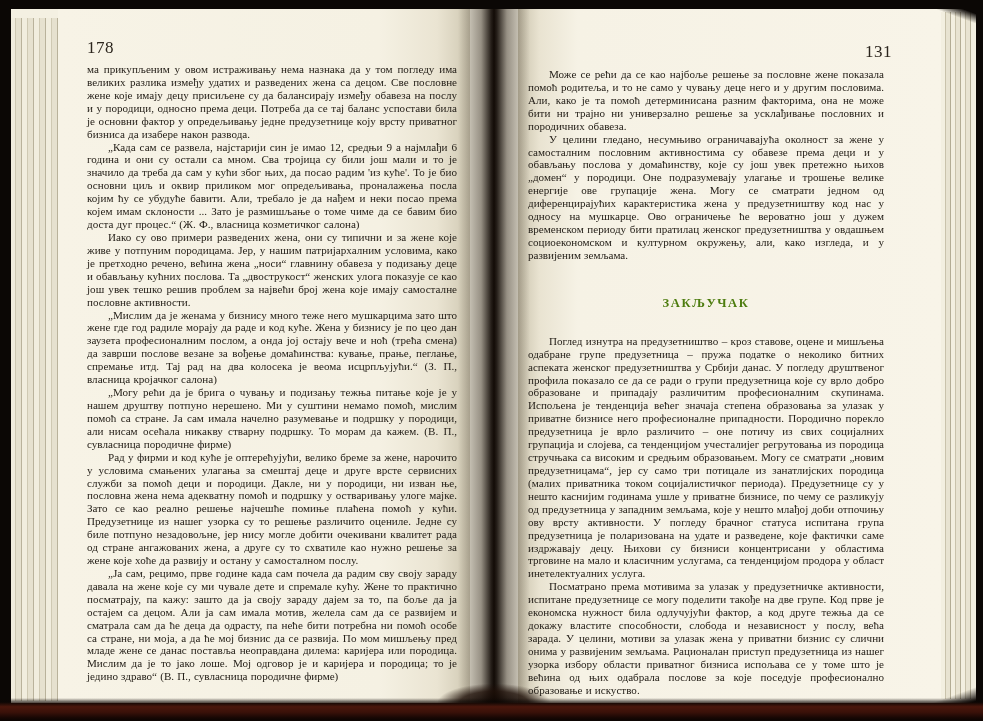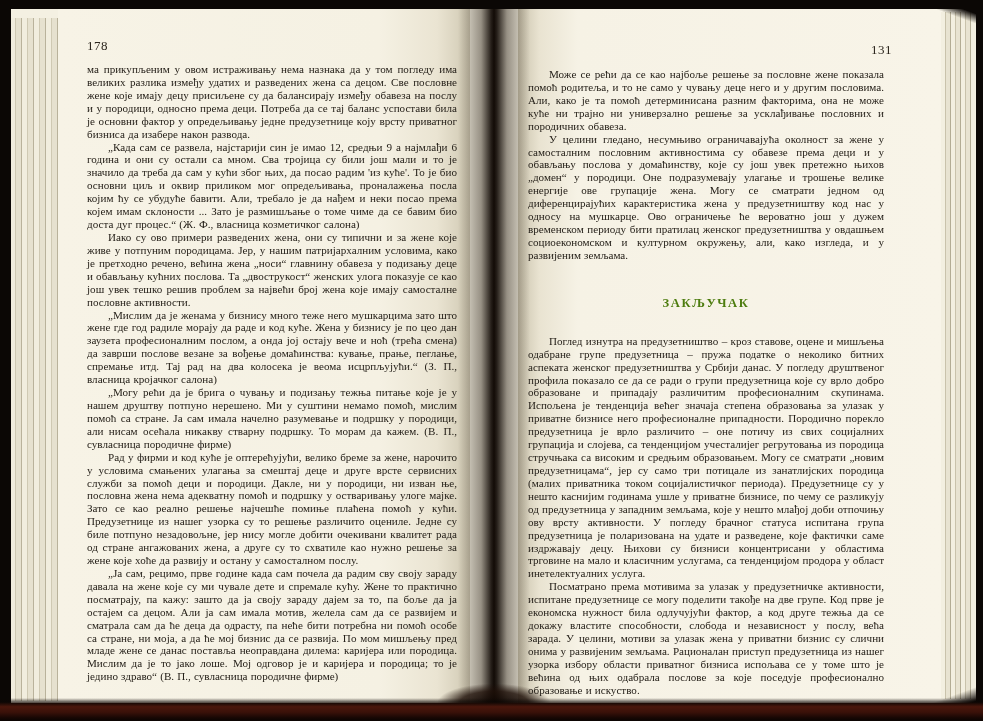--- a/index.html
+++ b/index.html
@@ -78,21 +78,21 @@
     position: absolute; right: 0; top: 0; width: 46px; height: 26px;
     background: linear-gradient(200deg, #0b0705 38%, rgba(11,7,5,0) 62%);
   }
   .corner-br {
     position: absolute; right: 0; bottom: 8px; width: 60px; height: 26px;
     background: linear-gradient(340deg, #0b0705 30%, rgba(11,7,5,0) 60%);
   }
 
   
   .pagenum {
-    position: absolute; color: #2b251d; font-size: 13px; letter-spacing: 0.5px;
+    position: absolute; color: #2b251d; font-size: 17px; letter-spacing: 0.5px;
   }
   #pagenum-left  { left: 87px;  top: 38px; }
   #pagenum-right { left: 852px; top: 42px; width: 40px; text-align: right; }
 
   .textcol {
     position: absolute; color: #26211a;
     font-size: 11.1px; line-height: 12.92px;
     text-align: justify;
   }
   #textcol-left  { left: 87px;  top: 63px; width: 370px; height: 590px; }
@@ -137,20 +137,20 @@
     <p class="no-indent">ма прикупљеним у овом истраживању нема назнака да у том погледу има великих разлика између удатих и разведених жена са децом. Све пословне жене које имају децу присиљене су да балансирају између обавеза на послу и у породици, односно према деци. Потреба да се тај баланс успостави била је основни фактор у опредељивању једне предузетнице коју врсту приватног бизниса да изабере након развода.</p>
     <p>„Када сам се развела, најстарији син је имао 12, средњи 9 а најмлађи 6 година и они су остали са мном. Сва тројица су били још мали и то је значило да треба да сам у кући због њих, да посао радим 'из куће'. То је био основни циљ и оквир приликом мог опредељивања, проналажења посла којим ћу се убудуће бавити. Али, требало је да нађем и неки посао према којем имам склоности ... Зато је размишљање о томе чиме да се бавим био доста дуг процес.“ (Ж. Ф., власница козметичког салона)</p>
     <p>Иако су ово примери разведених жена, они су типични и за жене које живе у потпуним породицама. Јер, у нашим патријархалним условима, како је претходно речено, већина жена „носи“ главнину обавеза у подизању деце и обављању кућних послова. Та „двострукост“ женских улога показује се као још увек тешко решив проблем за највећи број жена које имају самосталне пословне активности.</p>
     <p>„Мислим да је женама у бизнису много теже него мушкарцима зато што жене где год радиле морају да раде и код куће. Жена у бизнису је по цео дан заузета професионалним послом, а онда јој остају вече и ноћ (трећа смена) да заврши послове везане за вођење домаћинства: кување, прање, пеглање, спремање итд. Тај рад на два колосека је веома исцрпљујући.“ (З. П., власница кројачког салона)</p>
     <p>„Могу рећи да је брига о чувању и подизању тежња питање које је у нашем друштву потпуно нерешено. Ми у суштини немамо помоћ, мислим помоћ са стране. Ја сам имала начелно разумевање и подршку у породици, али нисам осећала никакву стварну подршку. То морам да кажем. (В. П., сувласница породичне фирме)</p>
     <p>Рад у фирми и код куће је оптерећујући, велико бреме за жене, нарочито у условима смањених улагања за смештај деце и друге врсте сервисних служби за помоћ деци и породици. Дакле, ни у породици, ни изван ње, пословна жена нема адекватну помоћ и подршку у остваривању улоге мајке. Зато се као реално решење најчешће помиње плаћена помоћ у кући. Предузетнице из нашег узорка су то решење различито оцениле. Једне су биле потпуно незадовољне, јер нису могле добити очекивани квалитет рада од стране ангажованих жена, а друге су то схватиле као нужно решење за жене које хоће да развију и остану у самосталном послу.</p>
     <p>„Ја сам, рецимо, прве године када сам почела да радим сву своју зараду давала на жене које су ми чувале дете и спремале кућу. Жене то практично посматрају, па кажу: зашто да ја своју зараду дајем за то, па боље да ја остајем са децом. Али ја сам имала мотив, желела сам да се развијем и сматрала сам да ће деца да одрасту, па неће бити потребна ни помоћ особе са стране, ни моја, а да ће мој бизнис да се развија. По мом мишљењу пред младе жене се данас поставља неоправдана дилема: каријера или породица. Мислим да је то јако лоше. Мој одговор је и каријера и породица; то је једино здраво“ (В. П., сувласница породичне фирме)</p>
   </div>
 
   <div id="textcol-right" class="textcol">
-    <p>Може се рећи да се као најбоље решење за пословне жене показала помоћ родитеља, и то не само у чувању деце него и у другим пословима. Али, како је та помоћ детерминисана разним факторима, она не може куће ни трајно ни универзално решење за усклађивање пословних и породичних обавеза.</p>
+    <p>Може се рећи да се као најбоље решење за пословне жене показала помоћ родитеља, и то не само у чувању деце него и у другим пословима. Али, како је та помоћ детерминисана разним факторима, она не може бити ни трајно ни универзално решење за усклађивање пословних и породичних обавеза.</p>
     <p>У целини гледано, несумњиво ограничавајућа околност за жене у самосталним пословним активностима су обавезе према деци и у обављању послова у домаћинству, које су још увек претежно њихов „домен“ у породици. Оне подразумевају улагање и трошење велике енергије ове групације жена. Могу се сматрати једном од диференцирајућих карактеристика жена у предузетништву код нас у односу на мушкарце. Ово ограничење ће вероватно још у дужем временском периоду бити пратилац женског предузетништва у овдашњем социоекономском и културном окружењу, али, како изгледа, и у развијеним земљама.</p>
     <h2 class="conclusion-heading">ЗАКЉУЧАК</h2>
     <p>Поглед изнутра на предузетништво – кроз ставове, оцене и мишљења одабране групе предузетница – пружа податке о неколико битних аспеката женског предузетништва у Србији данас. У погледу друштвеног профила показало се да се ради о групи предузетница које су врло добро образоване и припадају различитим професионалним скупинама. Испољена је тенденција већег значаја степена образовања за улазак у приватне бизнисе него професионалне припадности. Породично порекло предузетница је врло различито – оне потичу из свих социјалних групација и слојева, са тенденцијом учесталијег регрутовања из породица стручњака са високим и средњим образовањем. Могу се сматрати „новим предузетницама“, јер су само три потицале из занатлијских породица (малих приватника током социјалистичког периода). Предузетнице су у нешто каснијим годинама ушле у приватне бизнисе, по чему се разликују од предузетница у западним земљама, које у нешто млађој доби отпочињу ову врсту активности. У погледу брачног статуса испитана група предузетница је поларизована на удате и разведене, које фактички саме издржавају децу. Њихови су бизниси концентрисани у областима трговине на мало и класичним услугама, са тенденцијом продора у област инетелектуалних услуга.</p>
     <p>Посматрано према мотивима за улазак у предузетничке активности, испитане предузетнице се могу поделити такође на две групе. Код прве је економска нужност била одлучујући фактор, а код друге тежња да се докажу властите способности, слобода и независност у послу, већа зарада. У целини, мотиви за улазак жена у приватни бизнис су слични онима у развијеним земљама. Рационалан приступ предузетница из нашег узорка избору области приватног бизниса испољава се у томе што је већина од њих одабрала послове за које поседује професионално образовање и искуство.</p>
   </div>
 
 </div>
 
 </body></html>

